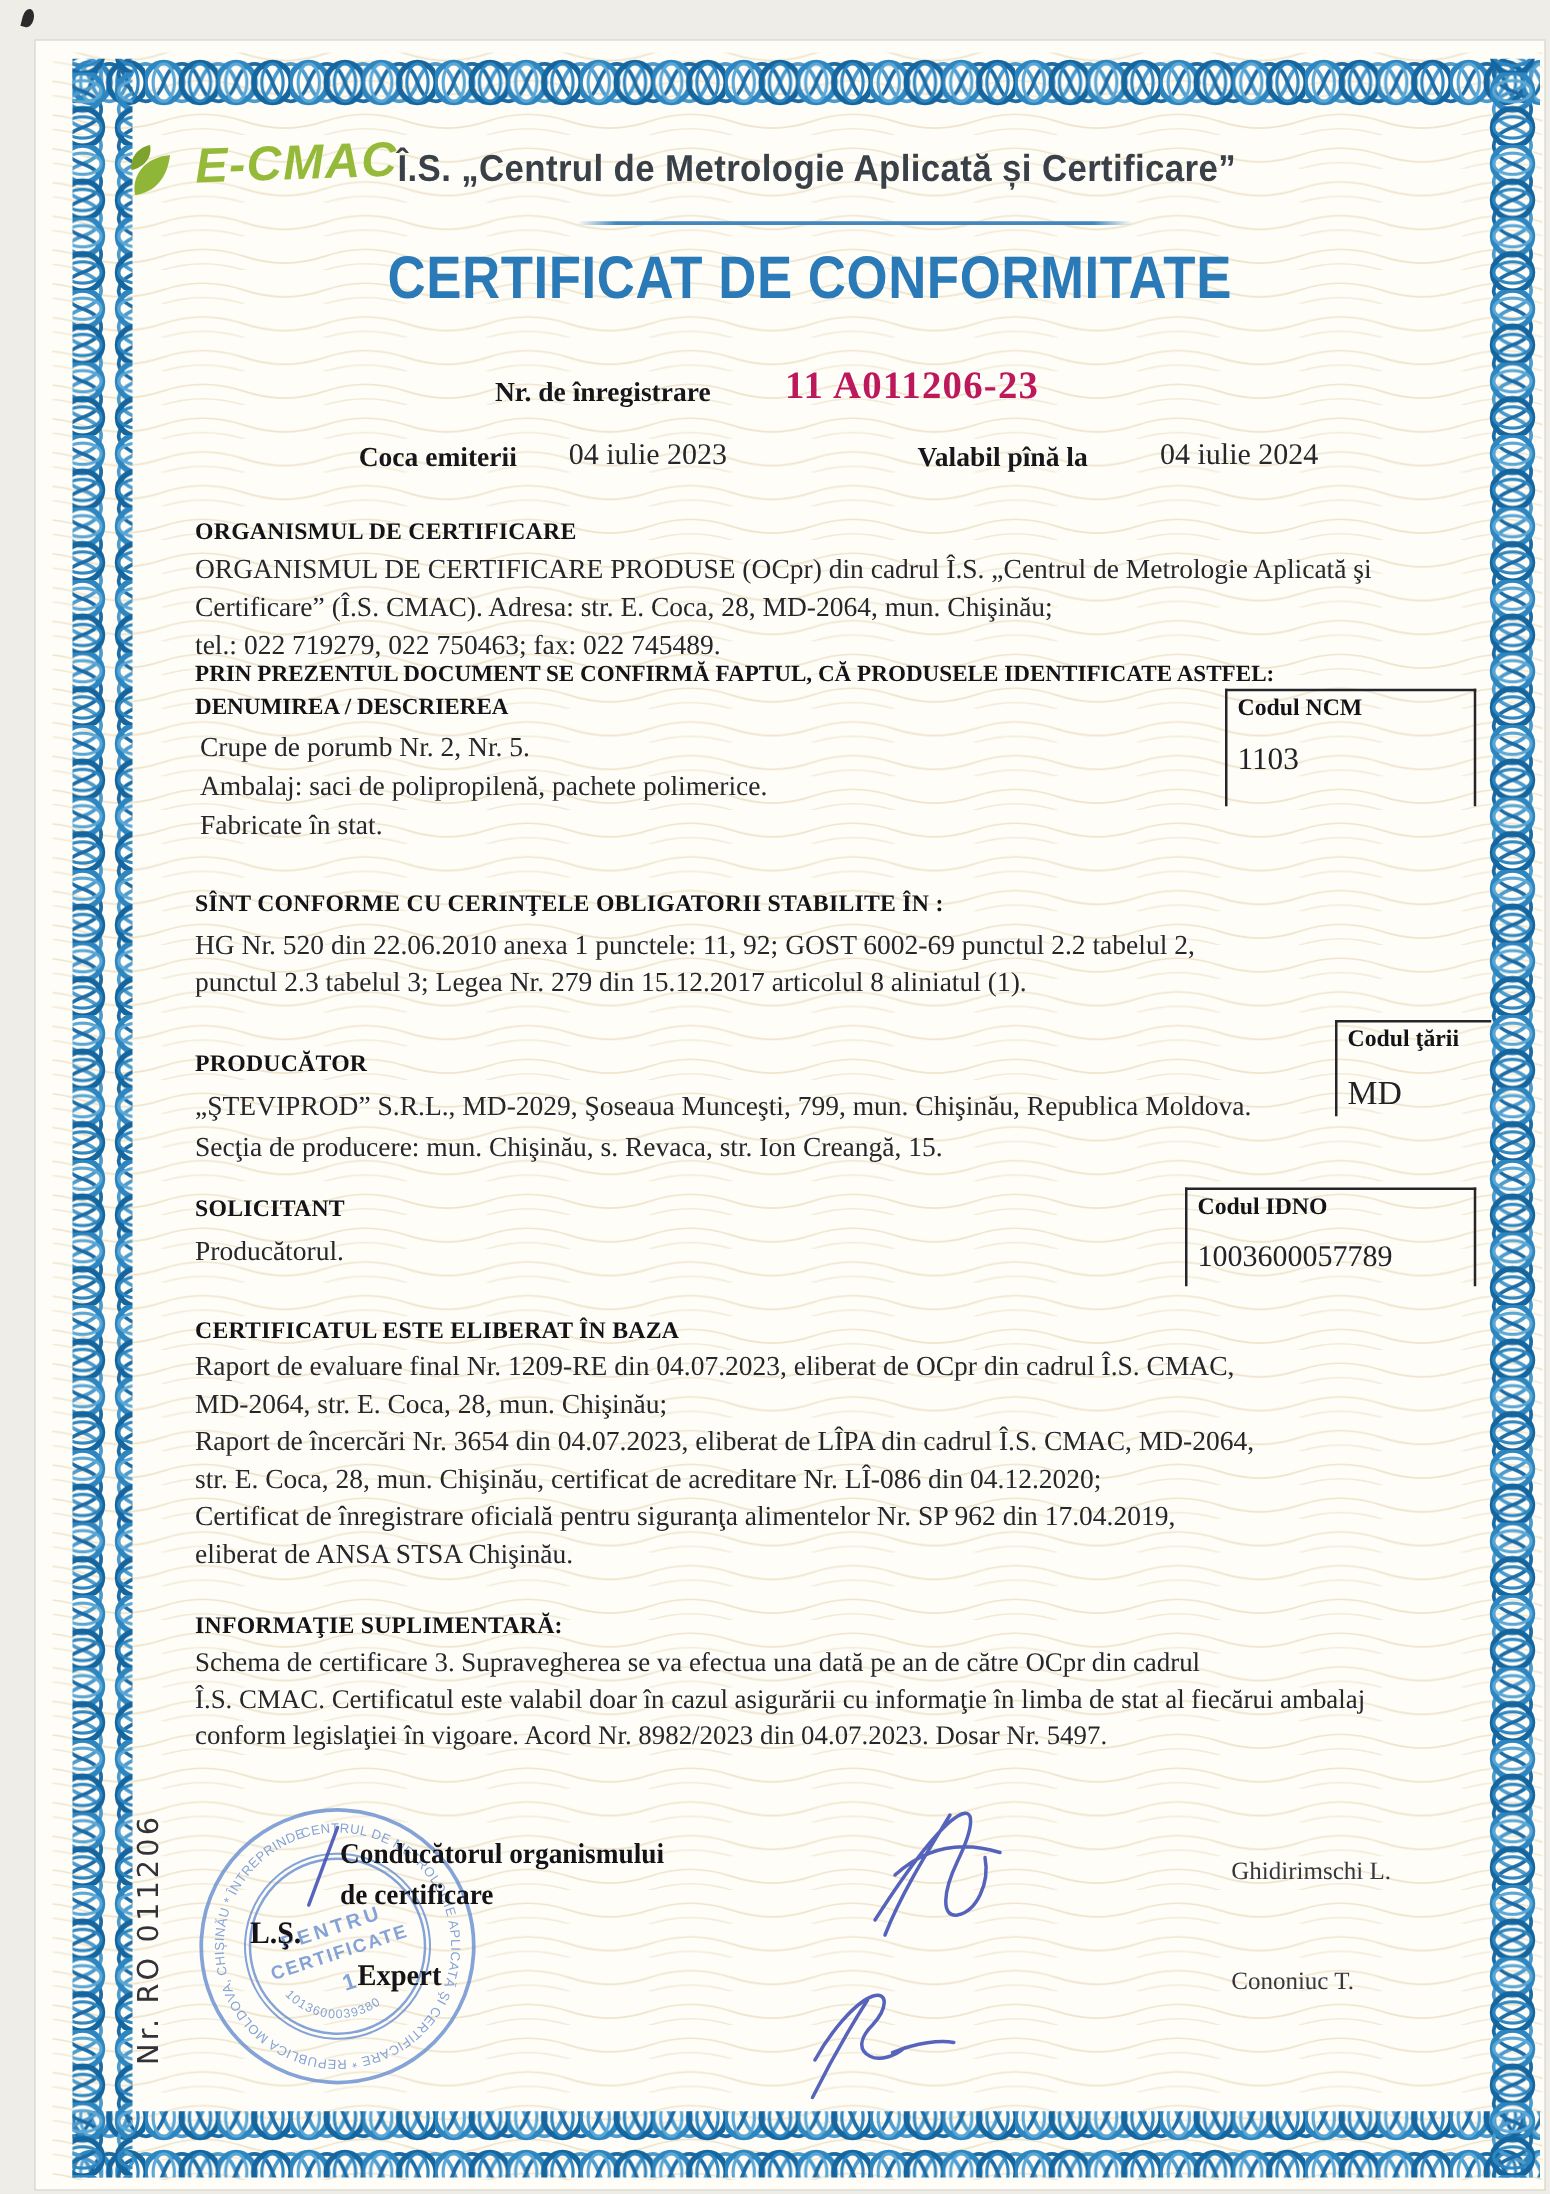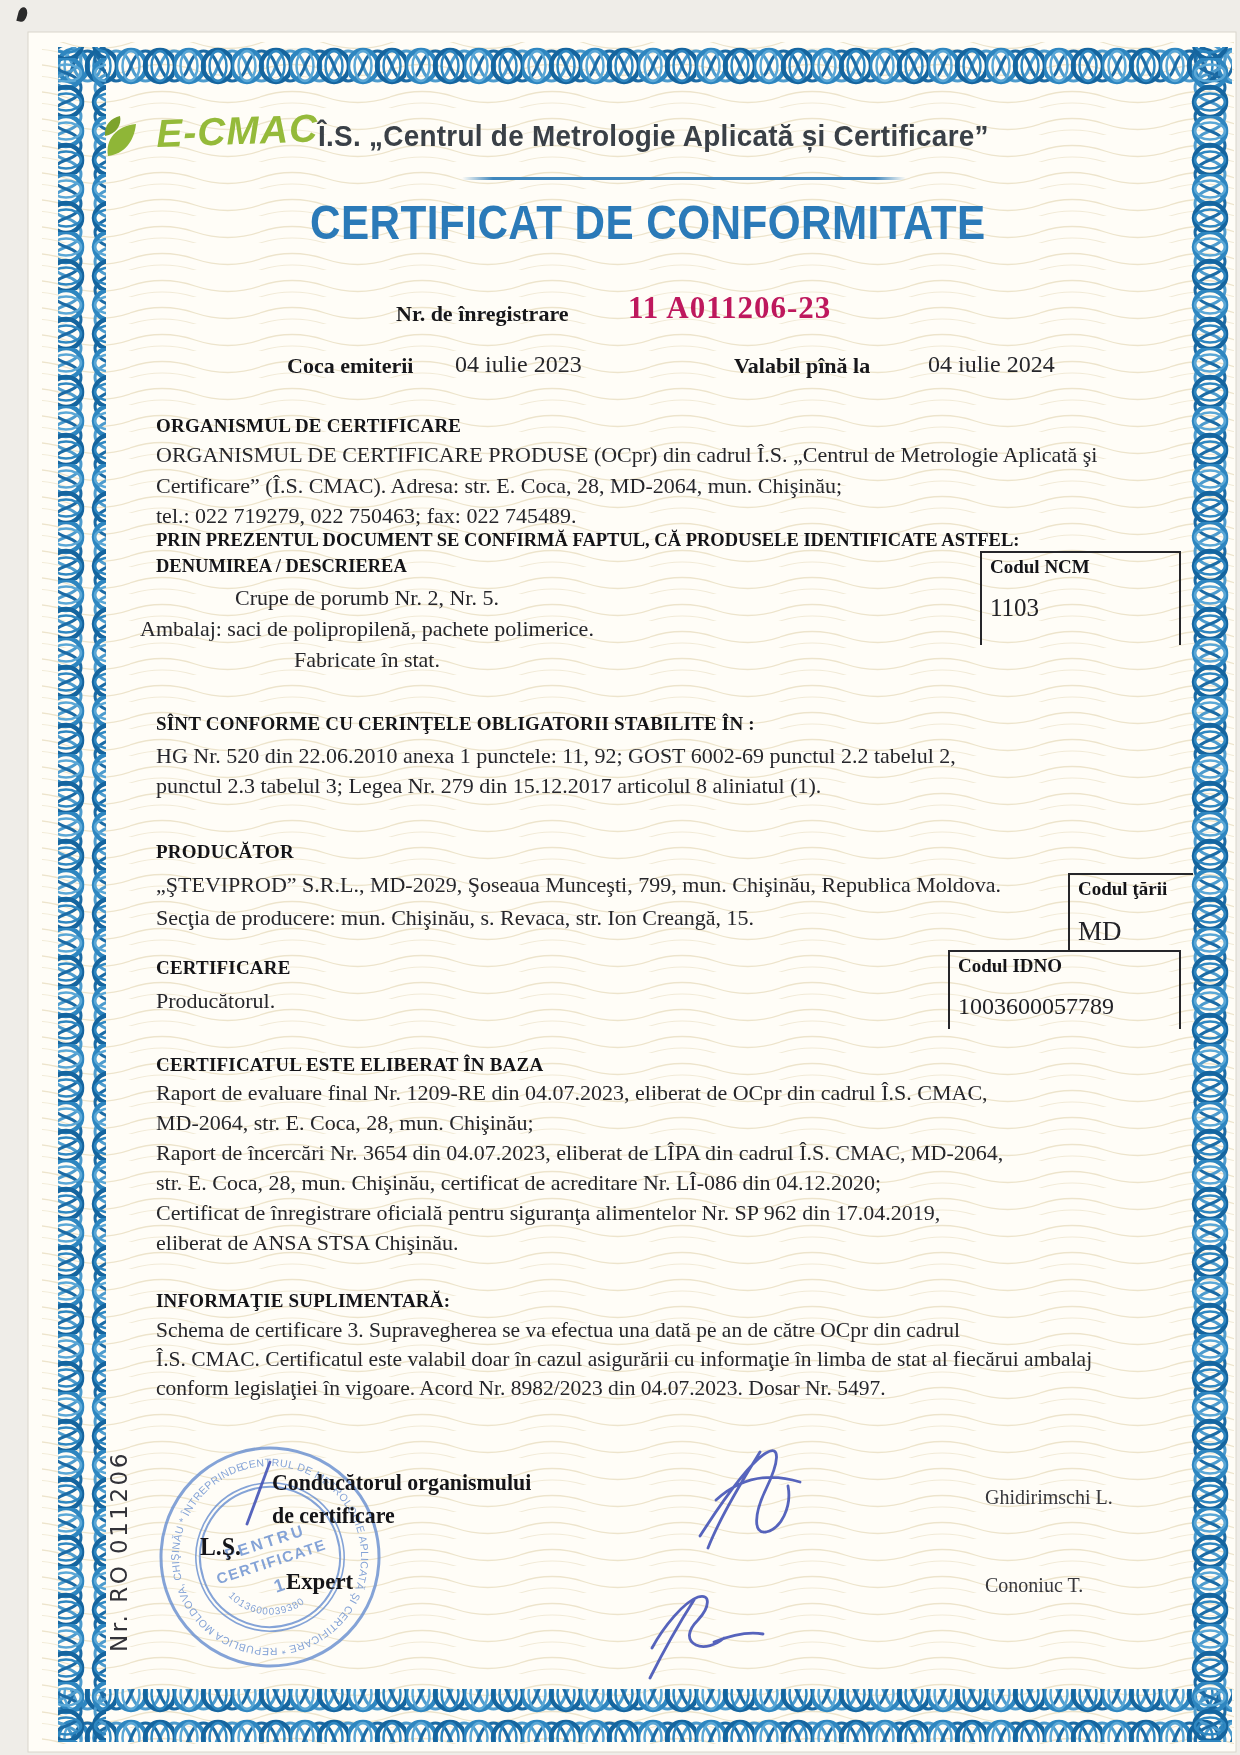--- a/index.html
+++ b/index.html
@@ -101,44 +101,44 @@
   </div>
 
   <div class="abs boldsm" style="left:156px;top:530px;font-size:18.5px;">PRIN  PREZENTUL DOCUMENT SE CONFIRMĂ FAPTUL, CĂ PRODUSELE IDENTIFICATE ASTFEL:</div>
   <div class="abs boldsm" style="left:156px;top:556px;font-size:18.5px;">DENUMIREA / DESCRIEREA</div>
 
   <div class="codebox" style="left:980px;top:551px;width:181px;height:83px;border-right:2px solid #26262a;">
     <div class="cb-label">Codul NCM</div>
     <div class="cb-value">1103</div>
   </div>
 
-  <div class="abs" style="left:140px;top:582px;line-height:31px;text-align:center;">
+  <div class="abs" style="left:160px;top:582px;line-height:31px;">
     <div class="bline">Crupe de porumb Nr. 2, Nr. 5.</div>
     <div class="bline">Ambalaj: saci de polipropilenă, pachete polimerice.</div>
     <div class="bline">Fabricate în stat.</div>
   </div>
 
   <div class="abs slabel" style="left:156px;top:713px;">SÎNT CONFORME CU CERINŢELE OBLIGATORII STABILITE ÎN :</div>
   <div class="abs" style="left:156px;top:741px;line-height:30px;">
     <div class="bline">HG Nr. 520 din 22.06.2010 anexa 1 punctele: 11, 92; GOST 6002-69 punctul 2.2 tabelul 2,</div>
     <div class="bline">punctul 2.3 tabelul 3; Legea Nr. 279 din 15.12.2017 articolul 8 aliniatul (1).</div>
   </div>
 
   <div class="abs slabel" style="left:156px;top:841px;">PRODUCĂTOR</div>
   <div class="abs" style="left:156px;top:869px;line-height:32.5px;">
     <div class="bline">„ŞTEVIPROD” S.R.L., MD-2029, Şoseaua Munceşti, 799, mun. Chişinău, Republica Moldova.</div>
     <div class="bline">Secţia de producere: mun. Chişinău, s. Revaca, str. Ion Creangă, 15.</div>
   </div>
 
-  <div class="codebox" style="left:1068px;top:873px;width:107px;height:66px;">
+  <div class="codebox" style="left:1068px;top:816px;width:107px;height:66px;">
     <div class="cb-label">Codul ţării</div>
     <div class="cb-value" style="font-size:27px;">MD</div>
   </div>
 
-  <div class="abs slabel" style="left:156px;top:957px;">CERTIFICARE</div>
+  <div class="abs slabel" style="left:156px;top:957px;">SOLICITANT</div>
   <div class="abs bline" style="left:156px;top:988px;">Producătorul.</div>
 
   <div class="codebox" style="left:948px;top:950px;width:213px;height:68px;border-right:2px solid #26262a;">
     <div class="cb-label">Codul IDNO</div>
     <div class="cb-value" style="font-size:24px;">1003600057789</div>
   </div>
 
   <div class="abs slabel" style="left:156px;top:1054px;">CERTIFICATUL ESTE ELIBERAT ÎN BAZA</div>
   <div class="abs" style="left:156px;top:1078px;line-height:30px;">
     <div class="bline">Raport de evaluare final Nr. 1209-RE din 04.07.2023, eliberat de OCpr din cadrul Î.S. CMAC,</div>

